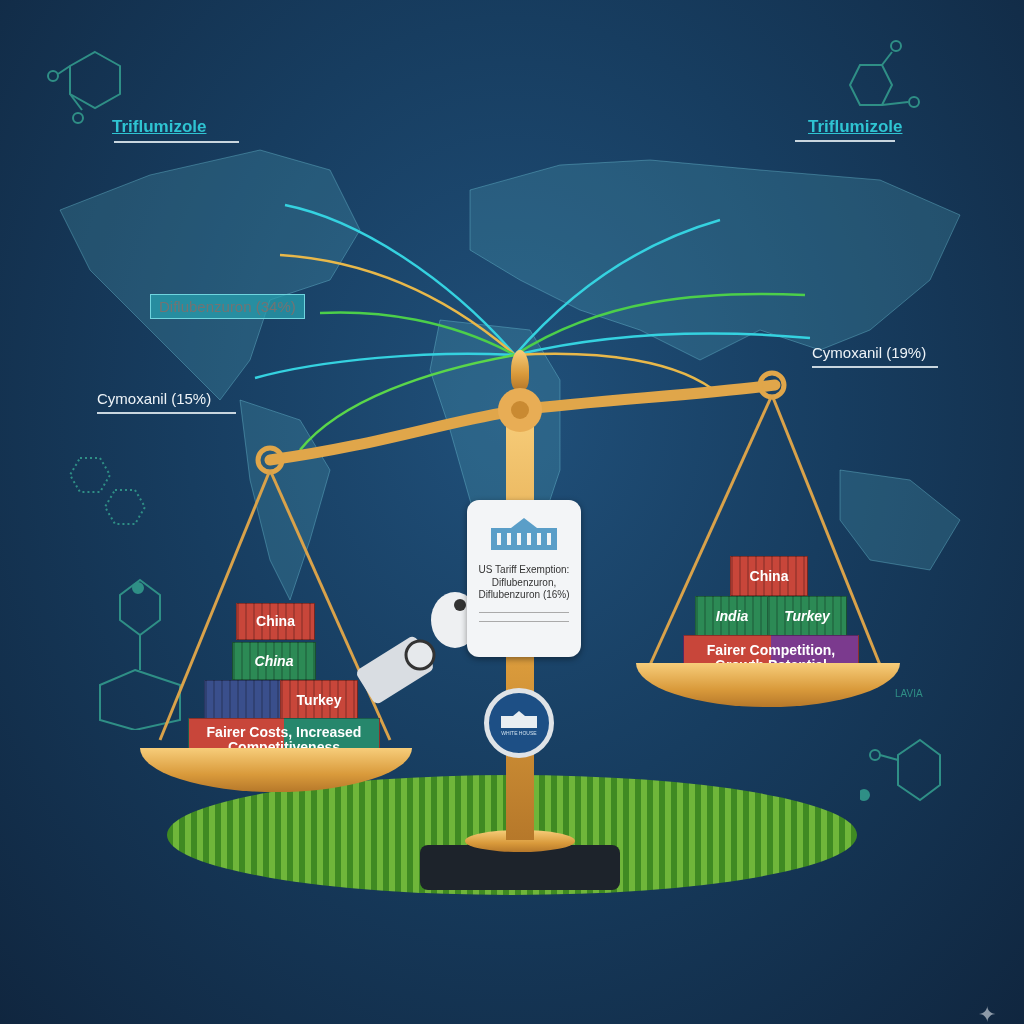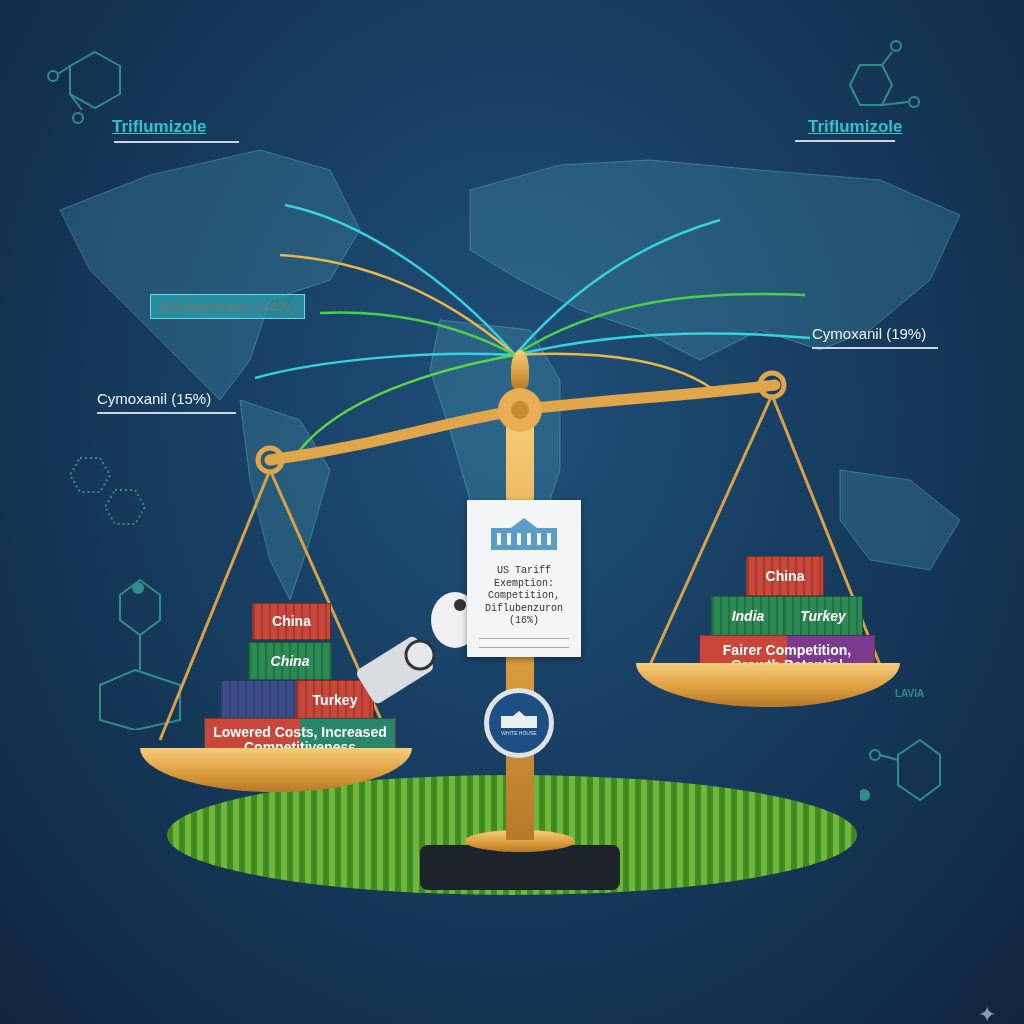--- a/index.html
+++ b/index.html
@@ -10,28 +10,28 @@
   }
   .abs { position:absolute; }
   .lbl-cyan { color:#2fc4d2; font-weight:bold; font-size:17px;text-decoration:underline; }
   .lbl-white { color:#eef3f7; font-size:15px; }
   .underline { border-bottom:2px solid #c9d6df; }
   .tag-box { background:rgba(40,160,175,0.75); border:1px solid #6fd4de; color:#737373; font-size:15px; padding:3px 8px; }
   .container {
     position:absolute; color:#fff; font-weight:bold; text-align:center;
     background-image: repeating-linear-gradient(90deg, rgba(0,0,0,0.18) 0 2px, rgba(255,255,255,0) 2px 8px);
     border:1px solid rgba(0,0,0,0.3);
-    display:flex; align-items:center; justify-content:center; line-height:1.05;margin-left:16px;
+    display:flex; align-items:center; justify-content:center; line-height:1.05;
   }
   .red { background-color:#c8463a; }
   .green { background-color:#2c8a55;font-style:italic; }
   .blue { background-color:#3a4f8c; }
   .gold { background: linear-gradient(180deg,#f7cd7a,#d99a3b 60%,#b6782a); }
   .doc {
-    background:#f3f5f7; border-radius:0; box-shadow:0 2px 6px rgba(0,0,0,0.4);font-family:Liberation Mono, monospace;
+    background:#f3f5f7; border-radius:12px; box-shadow:0 2px 6px rgba(0,0,0,0.4);
   }
   .doc-text { color:#333; font-size:10px; text-align:center; line-height:1.25; }
   .field {
     background: repeating-linear-gradient(90deg, #3f8a22 0 6px, #6fb63a 6px 12px);
     border-radius:50%;
   }
   .sparkle { color:#8d9aa8; font-size:22px; }
 </style>
 </head>
 <body>
@@ -102,21 +102,21 @@
 </svg>
 
 <div class="abs lbl-cyan" style="left:112px;top:117px">Triflumizole</div>
 <div class="abs" style="left:114px;top:141px;width:125px;border-top:2px solid #c9d6df"></div>
 
 <div class="abs lbl-cyan" style="left:808px;top:117px">Triflumizole</div>
 <div class="abs" style="left:795px;top:140px;width:100px;border-top:2px solid #c9d6df"></div>
 
 <div class="abs tag-box" style="left:150px;top:294px">Diflubenzuron (34%)</div>
 
-<div class="abs lbl-white underline" style="left:812px;top:325px;padding:0 4px 5px 0;width:122px">Cymoxanil (19%)</div>
+<div class="abs lbl-white underline" style="left:812px;top:344px;padding:0 4px 5px 0;width:122px">Cymoxanil (19%)</div>
 <div class="abs lbl-white underline" style="left:97px;top:390px;padding:0 4px 5px 0;width:135px">Cymoxanil (15%)</div>
 
 <div class="abs field" style="left:167px;top:775px;width:690px;height:120px"></div>
 
 <div class="abs" style="left:420px;top:845px;width:200px;height:45px;background:#1d232b;border-radius:8px"></div>
 <div class="abs gold" style="left:465px;top:830px;width:110px;height:22px;border-radius:50%"></div>
 <div class="abs gold" style="left:506px;top:410px;width:28px;height:430px"></div>
 <div class="abs gold" style="left:511px;top:350px;width:18px;height:40px;border-radius:50% 50% 30% 30%"></div>
 
 <svg class="abs" style="left:0;top:0" width="1024" height="1024">
@@ -130,21 +130,21 @@
       <line x1="270" y1="470" x2="390" y2="740"></line>
     <line x1="772" y1="395" x2="650" y2="665"></line>
       <line x1="772" y1="395" x2="880" y2="665"></line>
   </g>
 </svg>
 
 <div class="container red" style="left:236px;top:603px;width:77px;height:35px;font-size:14px">China</div>
 <div class="container green" style="left:232px;top:642px;width:82px;height:36px;font-size:14px">China</div>
 <div class="container blue" style="left:204px;top:680px;width:78px;height:38px"></div>
 <div class="container red" style="left:280px;top:680px;width:76px;height:38px;font-size:14px">Turkey</div>
-<div class="container red" style="left:188px;top:718px;width:190px;height:42px;font-size:14px;background:linear-gradient(90deg,#c8463a 50%,#26876c 50%)">Lowered Costs, Increased Competitiveness</div>
+<div class="container red" style="left:188px;top:718px;width:190px;height:42px;font-size:14px;background:linear-gradient(90deg,#c8463a 50%,#26876c 50%)">Fairer Costs, Increased Competitiveness</div>
 <div class="abs gold" style="left:140px;top:748px;width:272px;height:44px;border-radius:0 0 50% 50% / 0 0 100% 100%"></div>
 
 <div class="container red" style="left:730px;top:556px;width:76px;height:38px;font-size:14px">China</div>
 <div class="container green" style="left:695px;top:596px;width:72px;height:38px;font-size:14px">India</div>
 <div class="container green" style="left:767px;top:596px;width:78px;height:38px;font-size:14px">Turkey</div>
 <div class="container red" style="left:683px;top:635px;width:174px;height:44px;font-size:14px;background:linear-gradient(90deg,#c8463a 50%,#7b3a8e 50%)">Fairer Competition, Growth Potential</div>
 <div class="abs gold" style="left:636px;top:663px;width:264px;height:44px;border-radius:0 0 50% 50% / 0 0 100% 100%"></div>
 
 <svg class="abs" style="left:340px;top:580px" width="150" height="130">
   <rect x="20" y="70" width="70" height="40" rx="6" fill="#d9dde2" transform="rotate(-32 55 90)"></rect>
@@ -160,29 +160,29 @@
     <g fill="#f3f5f7">
         <rect x="30" y="33" width="4" height="12"></rect>
         <rect x="40" y="33" width="4" height="12"></rect>
         <rect x="50" y="33" width="4" height="12"></rect>
         <rect x="60" y="33" width="4" height="12"></rect>
         <rect x="70" y="33" width="4" height="12"></rect>
         <rect x="80" y="33" width="4" height="12"></rect>
       </g>
   </svg>
   <div class="doc-text">US Tariff Exemption:</div>
-  <div class="doc-text">Competition,</div>
+  <div class="doc-text">Diflubenzuron,</div>
   <div class="doc-text">Diflubenzuron (16%)</div>
   <div style="margin:10px 12px 0;border-top:1px solid #aaa"></div>
   <div style="margin:8px 12px 0;border-top:1px solid #aaa"></div>
 </div>
 
 <div class="abs" style="left:484px;top:688px;width:70px;height:70px;border-radius:50%;background:#1d4f85;border:5px solid #dfe3e7;box-sizing:border-box;display:flex;flex-direction:column;align-items:center;justify-content:center">
   <svg width="40" height="18">
       <rect x="2" y="6" width="36" height="12" fill="#e9eef2"></rect>
       <polygon points="14,6 20,1 26,6" fill="#e9eef2"></polygon>
     </svg>
   <div style="color:#cfe0ee;font-size:5px;margin-top:2px">WHITE HOUSE</div>
 </div>
 
-<div class="abs" style="left:895px;top:688px;color:#2f8f86;font-size:10px;font-weight:bold">LAVIA</div>
+<div class="abs" style="left:895px;top:688px;color:#2f8f86;font-size:10px;font-weight:normal">LAVIA</div>
 
 <div class="abs sparkle" style="left:978px;top:1002px">✦</div>
 
 </body></html>

